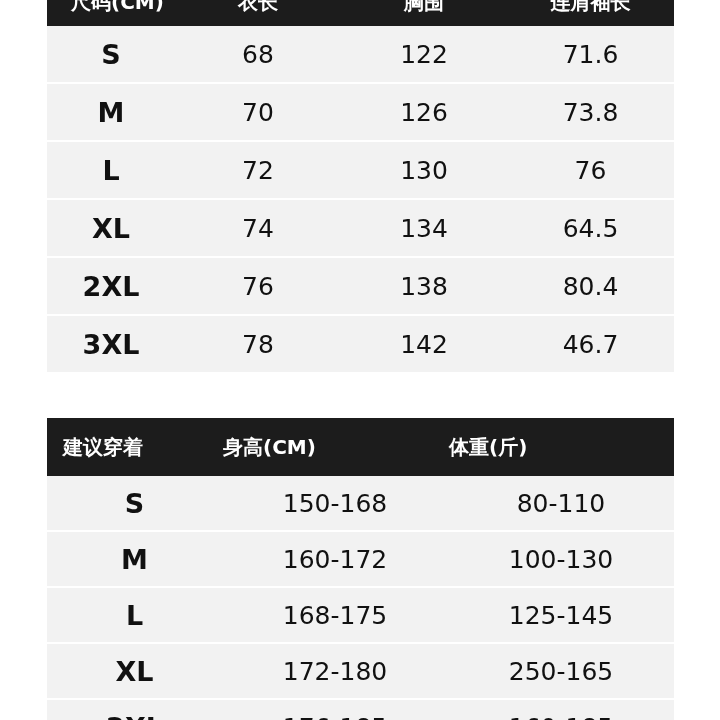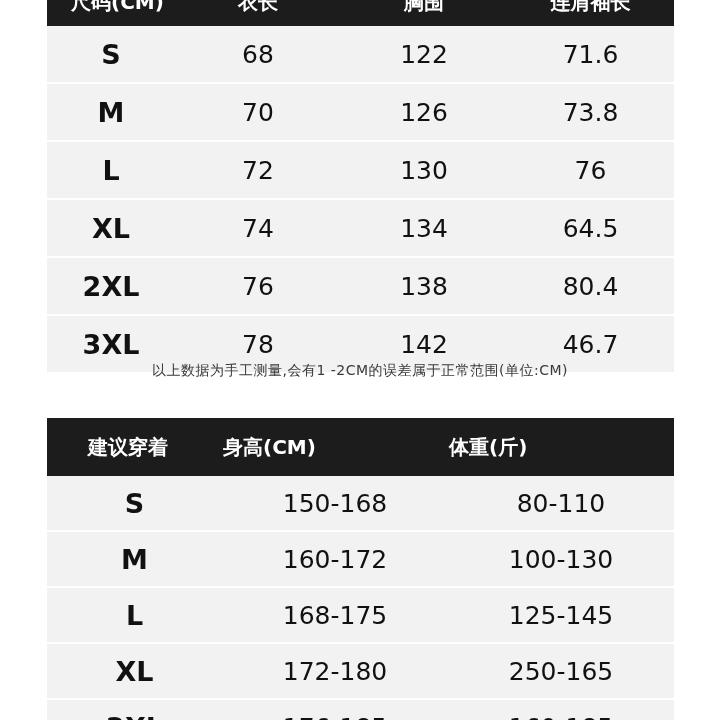--- a/index.html
+++ b/index.html
@@ -80,21 +80,21 @@
     background: #1c1c1c;
     color: #ffffff;
     font-size: 20px;
     font-weight: bold;
     height: 56px;
     text-align: left;
     vertical-align: middle;
   }
   .table2 thead th.first {
     text-align: left;
-    padding-left: 41px;
+    padding-left: 16px;
   }
   .table2 tbody td {
     background: #f2f2f2;
     color: #111111;
     font-size: 25px;
     height: 52px;
     text-align: center;
     vertical-align: middle;
     border-bottom: 2px solid #ffffff;
   }
@@ -156,21 +156,20 @@
       </tr>
       <tr>
         <td class="sizecell">3XL</td>
         <td>78</td>
         <td>142</td>
         <td>46.7</td>
       </tr>
     </tbody>
   </table>
 
-  <div class="note">以上数据为手工测量,会有1 -2CM的误差属于正常范围(单位:CM)</div>
 
   <table class="table2">
     <colgroup>
       <col style="width:175px">
       <col style="width:226px">
       <col style="width:226px">
     </colgroup>
     <thead>
       <tr>
         <th class="first">建议穿着</th>

